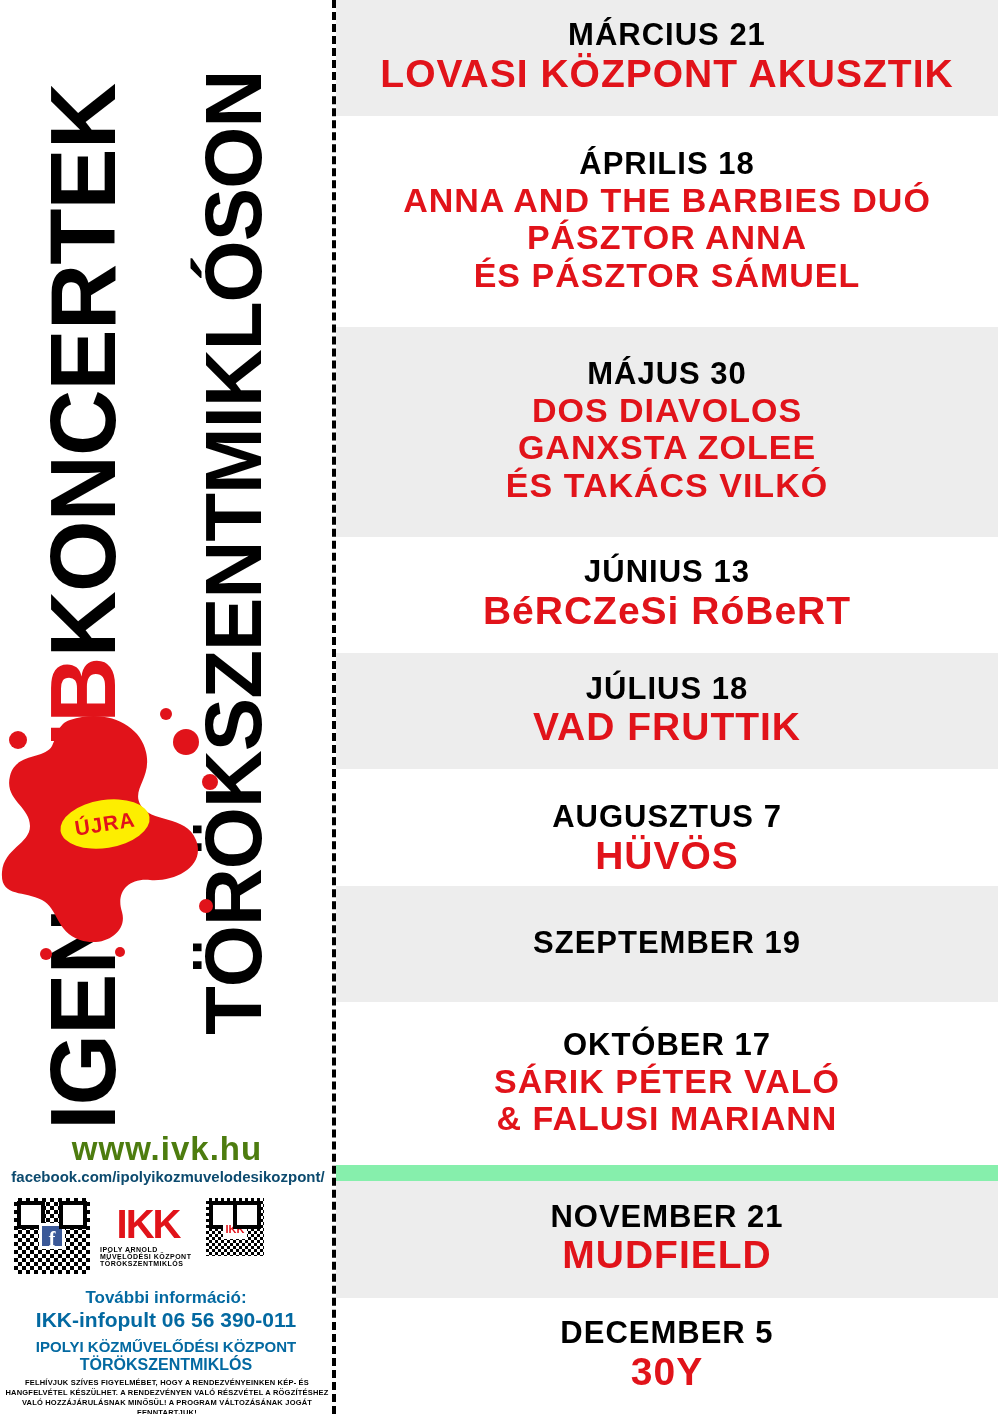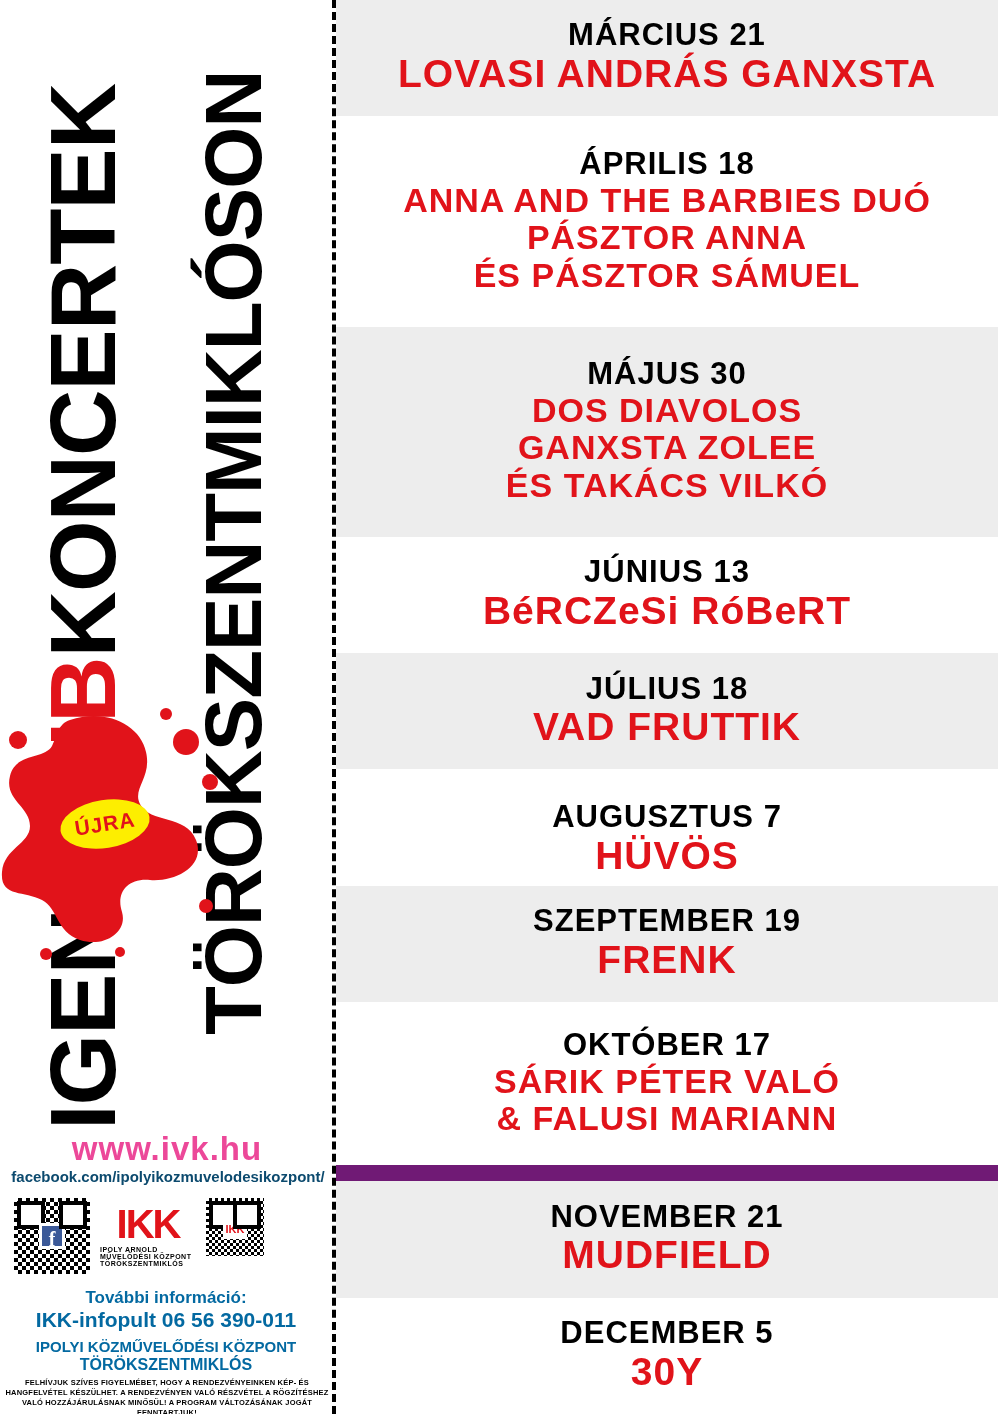--- a/index.html
+++ b/index.html
@@ -76,21 +76,21 @@
   }
 
   
   .web-url {
     position: absolute;
     left: 22px; top: 1130px;
     width: 290px;
     text-align: center;
     font-size: 33px;
     font-weight: bold;
-    color: #ec4899;
+    color: #4d7c0f;
     letter-spacing: 1px;
   }
   .fb-url {
     position: absolute;
     left: 8px; top: 1168px;
     width: 320px;
     text-align: center;
     font-size: 15px;
     font-weight: bold;
     color: #0c4a6e;
@@ -207,21 +207,21 @@
     left: 332px; top: 0;
     width: 0; height: 1414px;
     border-left: 4px dashed #000;
   }
 
   
   .right-col {
     position: absolute;
     left: 336px; top: 0;
     width: 662px; height: 1414px;
-    background: #701a75;
+    background: #86efac;
     display: flex;
     flex-direction: column;
   }
   .event {
     padding: 6px 10px 8px 10px;
     text-align: center;
     display: flex;
     flex-direction: column;
     justify-content: center;
   }
@@ -298,21 +298,21 @@
     <div class="info-line info-4">TÖRÖKSZENTMIKLÓS</div>
 
     <div class="disclaimer">FELHÍVJUK SZÍVES FIGYELMÉBET, HOGY A RENDEZVÉNYEINKEN KÉP- ÉS HANGFELVÉTEL KÉSZÜLHET. A RENDEZVÉNYEN VALÓ RÉSZVÉTEL A RÖGZÍTÉSHEZ VALÓ HOZZÁJÁRULÁSNAK MINŐSÜL! A PROGRAM VÁLTOZÁSÁNAK JOGÁT FENNTARTJUK!</div>
   </div>
 
   <div class="dashed-line"></div>
 
   <div class="right-col" id="program-list">
       <div class="event shaded" style="flex: 1.85 1 0%;">
         <div class="ev-date">MÁRCIUS 21</div>
-        <div class="ev-act big">LOVASI ANDRÁS GANXSTA</div>
+        <div class="ev-act big">LOVASI KÖZPONT AKUSZTIK</div>
       </div>
       <div class="event plain" style="flex: 3.55 1 0%;">
         <div class="ev-date">ÁPRILIS 18</div>
         <div class="ev-act mid">ANNA AND THE BARBIES DUÓ</div>
         <div class="ev-act mid">PÁSZTOR ANNA</div>
         <div class="ev-act mid">ÉS PÁSZTOR SÁMUEL</div>
       </div>
       <div class="event shaded" style="flex: 3.55 1 0%;">
         <div class="ev-date">MÁJUS 30</div>
         <div class="ev-act mid">DOS DIAVOLOS</div>
@@ -326,21 +326,20 @@
       <div class="event shaded" style="flex: 1.85 1 0%;">
         <div class="ev-date">JÚLIUS 18</div>
         <div class="ev-act big">VAD FRUTTIK</div>
       </div>
       <div class="event plain" style="flex: 1.85 1 0%; justify-content: flex-end;">
         <div class="ev-date">AUGUSZTUS 7</div>
         <div class="ev-act big">HÜVÖS</div>
       </div>
       <div class="event shaded" style="flex: 1.85 1 0%;">
         <div class="ev-date">SZEPTEMBER 19</div>
-        <div class="ev-act big">FRENK</div>
       </div>
       <div class="event plain" style="flex: 2.7 1 0%;">
         <div class="ev-date">OKTÓBER 17</div>
         <div class="ev-act mid">SÁRIK PÉTER VALÓ</div>
         <div class="ev-act mid">&amp; FALUSI MARIANN</div>
       </div>
       <div class="event shaded" style="flex: 1.85 1 0%; margin-top: 16px;">
         <div class="ev-date">NOVEMBER 21</div>
         <div class="ev-act big">MUDFIELD</div>
       </div>

